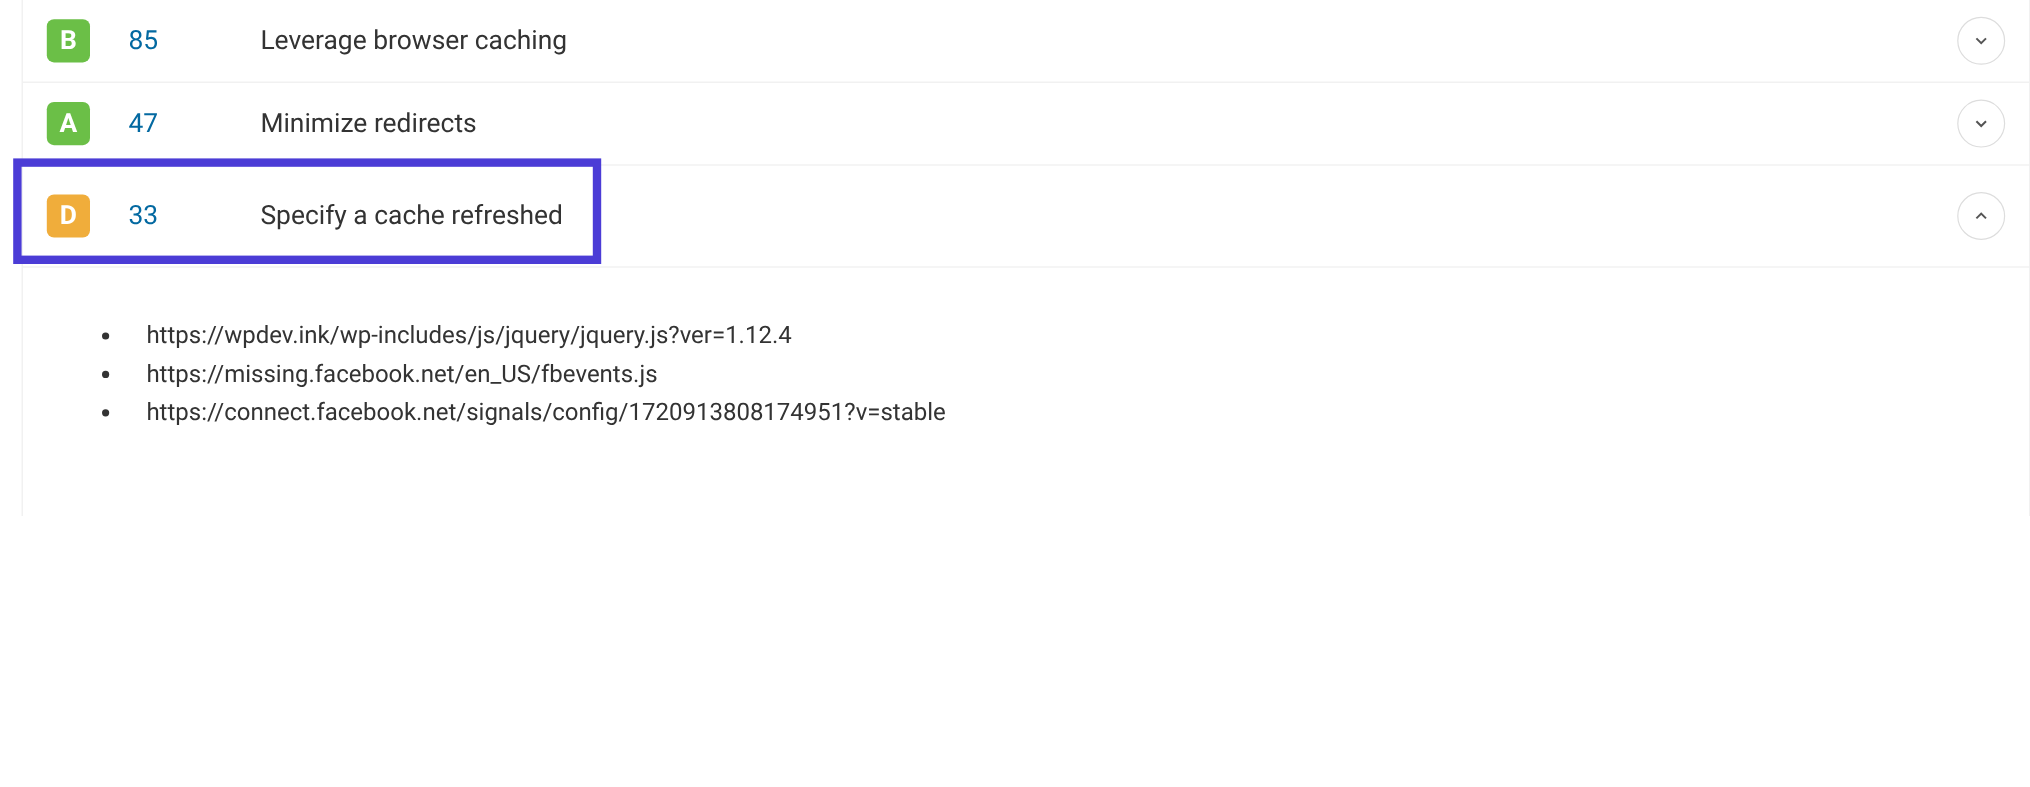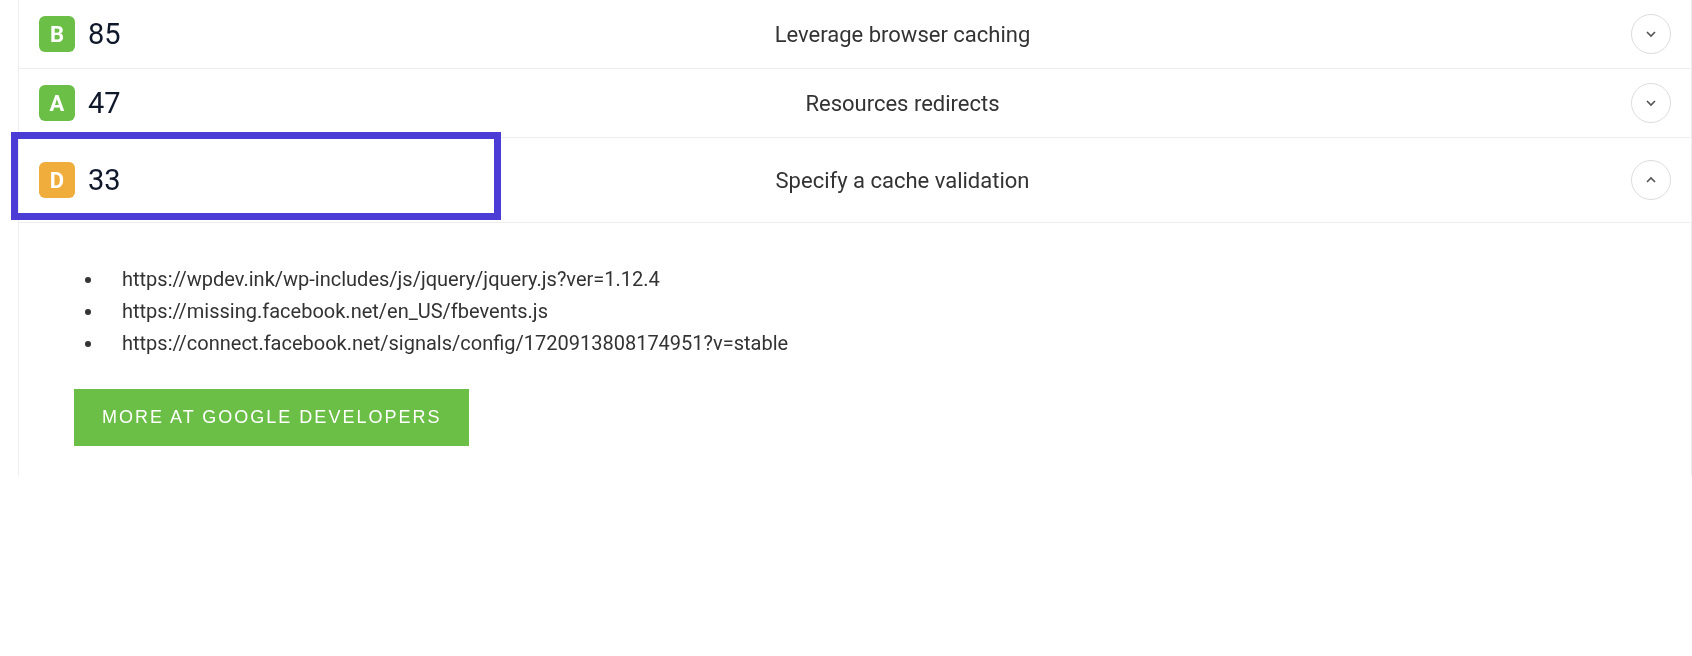--- a/index.html
+++ b/index.html
@@ -32,33 +32,32 @@
     color: #fff;
     font-weight: 700;
     font-size: 22px;
     flex: 0 0 36px;
   }
   .grade-A { background: #6bbf47; }
   .grade-B { background: #6bbf47; }
   .grade-D { background: #f0ad3b; }
   .score {
     width: 60px;
-    margin-left: 13px;
-    font-size: 29px;
-    color: #0f172a;
+    margin-left: 32px;
+    font-size: 22px;
+    color: #0369a1;
     font-weight: 400;
     flex: 0 0 60px;
   }
   .rule-title {
-    margin-left: 26px;
+    margin-left: 50px;
     font-size: 22px;
     color: #333;
     font-weight: 400;
     flex: 1 1 auto;
-    text-align: center;
   }
   .chevron {
     width: 40px;
     height: 40px;
     border: 1px solid #ddd;
     border-radius: 50%;
     display: flex;
     align-items: center;
     justify-content: center;
     color: #555;
@@ -80,21 +79,21 @@
   }
   .details-text {
     font-size: 24px;
     line-height: 1.6;
     color: #333;
     margin-bottom: 24px;
   }
   .details ul {
     list-style: disc;
     padding-left: 30px;
-    margin-bottom: 30px;
+    margin-bottom: 41px;
   }
   .details ul li {
     font-size: 20px;
     color: #333;
     line-height: 1.6;
     padding-left: 18px;
   }
   .more-btn {
     display: inline-block;
     background: #6bbf47;
@@ -120,42 +119,41 @@
     <div class="chevron">
       <svg viewBox="0 0 24 24" fill="none" stroke="currentColor" stroke-width="2.5">
           <polyline points="6 9 12 15 18 9"></polyline>
         </svg>
     </div>
   </div>
 
   <div class="row">
     <div class="grade-badge grade-A">A</div>
     <div class="score">47</div>
-    <div class="rule-title">Resources redirects</div>
+    <div class="rule-title">Minimize redirects</div>
     <div class="chevron">
       <svg viewBox="0 0 24 24" fill="none" stroke="currentColor" stroke-width="2.5">
           <polyline points="6 9 12 15 18 9"></polyline>
         </svg>
     </div>
   </div>
 
   <div class="row" style="padding-top:22px;padding-bottom:22px;">
     <div class="highlight-box"></div>
     <div class="grade-badge grade-D">D</div>
     <div class="score">33</div>
-    <div class="rule-title">Specify a cache validation</div>
+    <div class="rule-title">Specify a cache refreshed</div>
     <div class="chevron">
       <svg viewBox="0 0 24 24" fill="none" stroke="currentColor" stroke-width="2.5">
           <polyline points="6 15 12 9 18 15"></polyline>
         </svg>
     </div>
   </div>
 
   <div class="details">
     <ul>
       <li>https://wpdev.ink/wp-includes/js/jquery/jquery.js?ver=1.12.4</li>
       <li>https://missing.facebook.net/en_US/fbevents.js</li>
       <li>https://connect.facebook.net/signals/config/1720913808174951?v=stable</li>
     </ul>
-    <button class="more-btn">MORE AT GOOGLE DEVELOPERS</button>
   </div>
 
 </div>
 
 </body></html>

